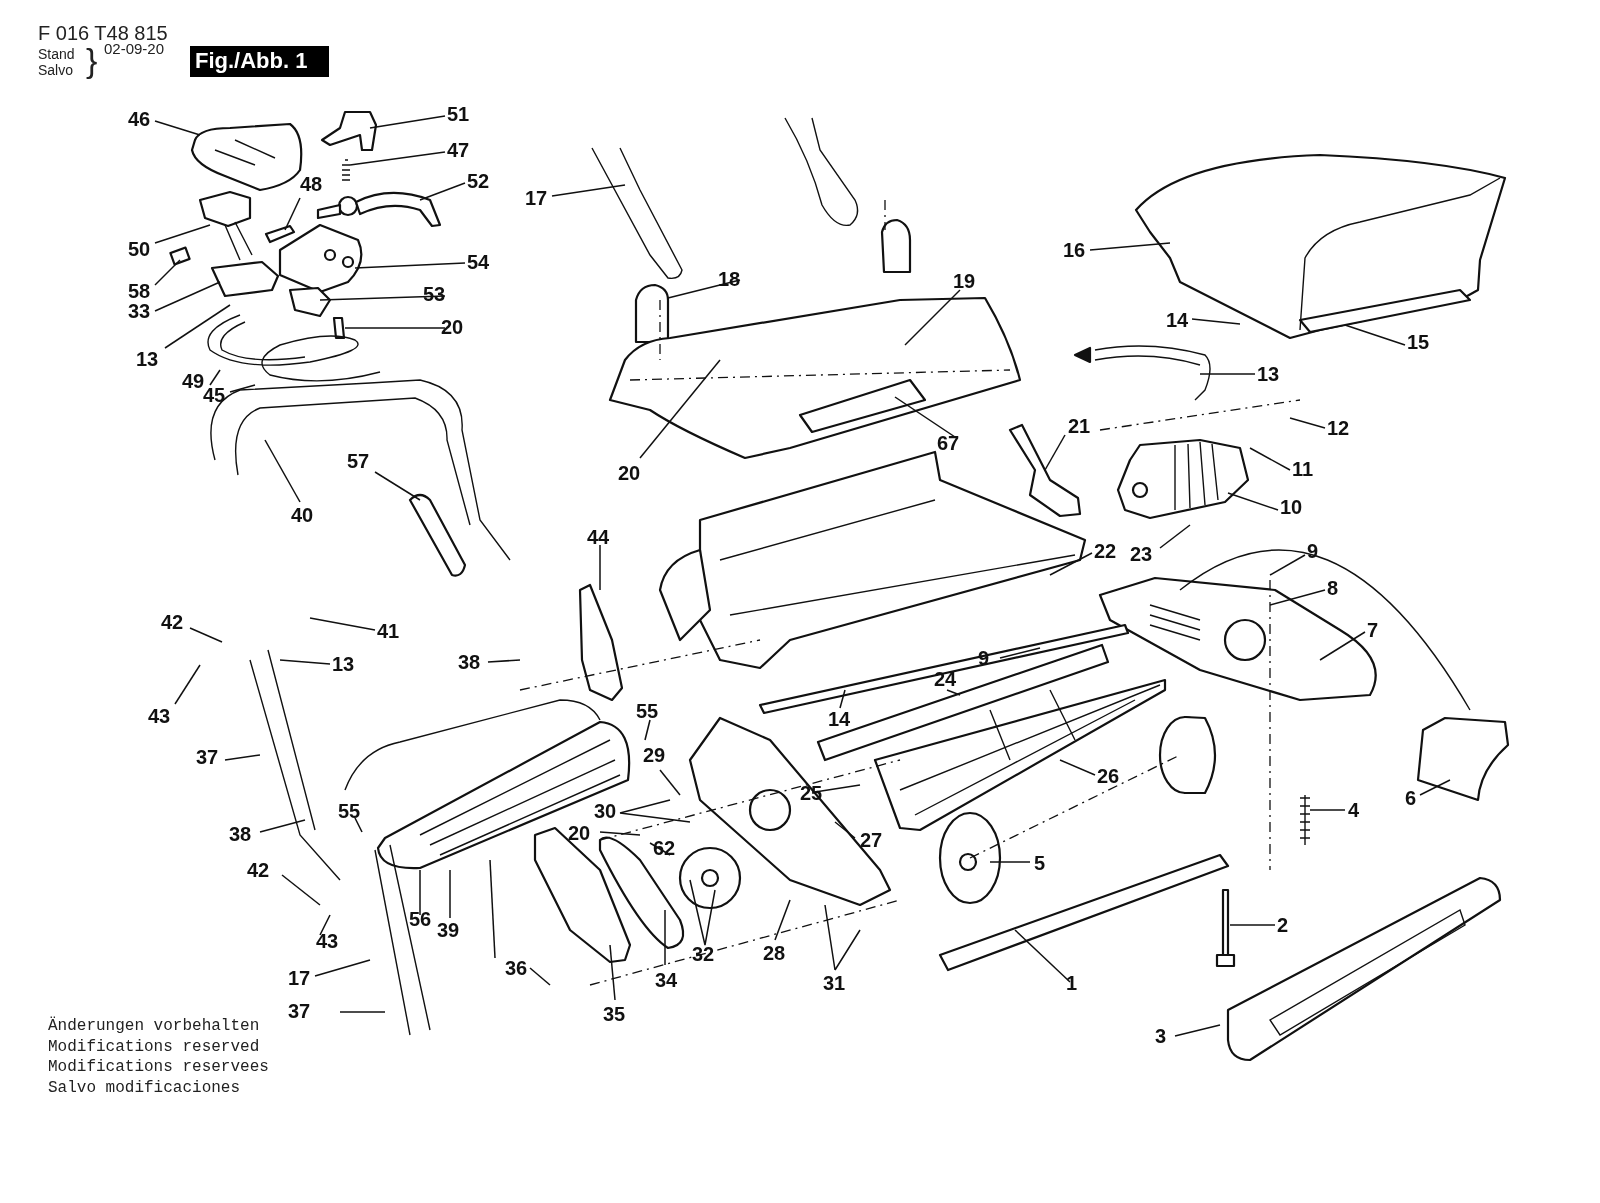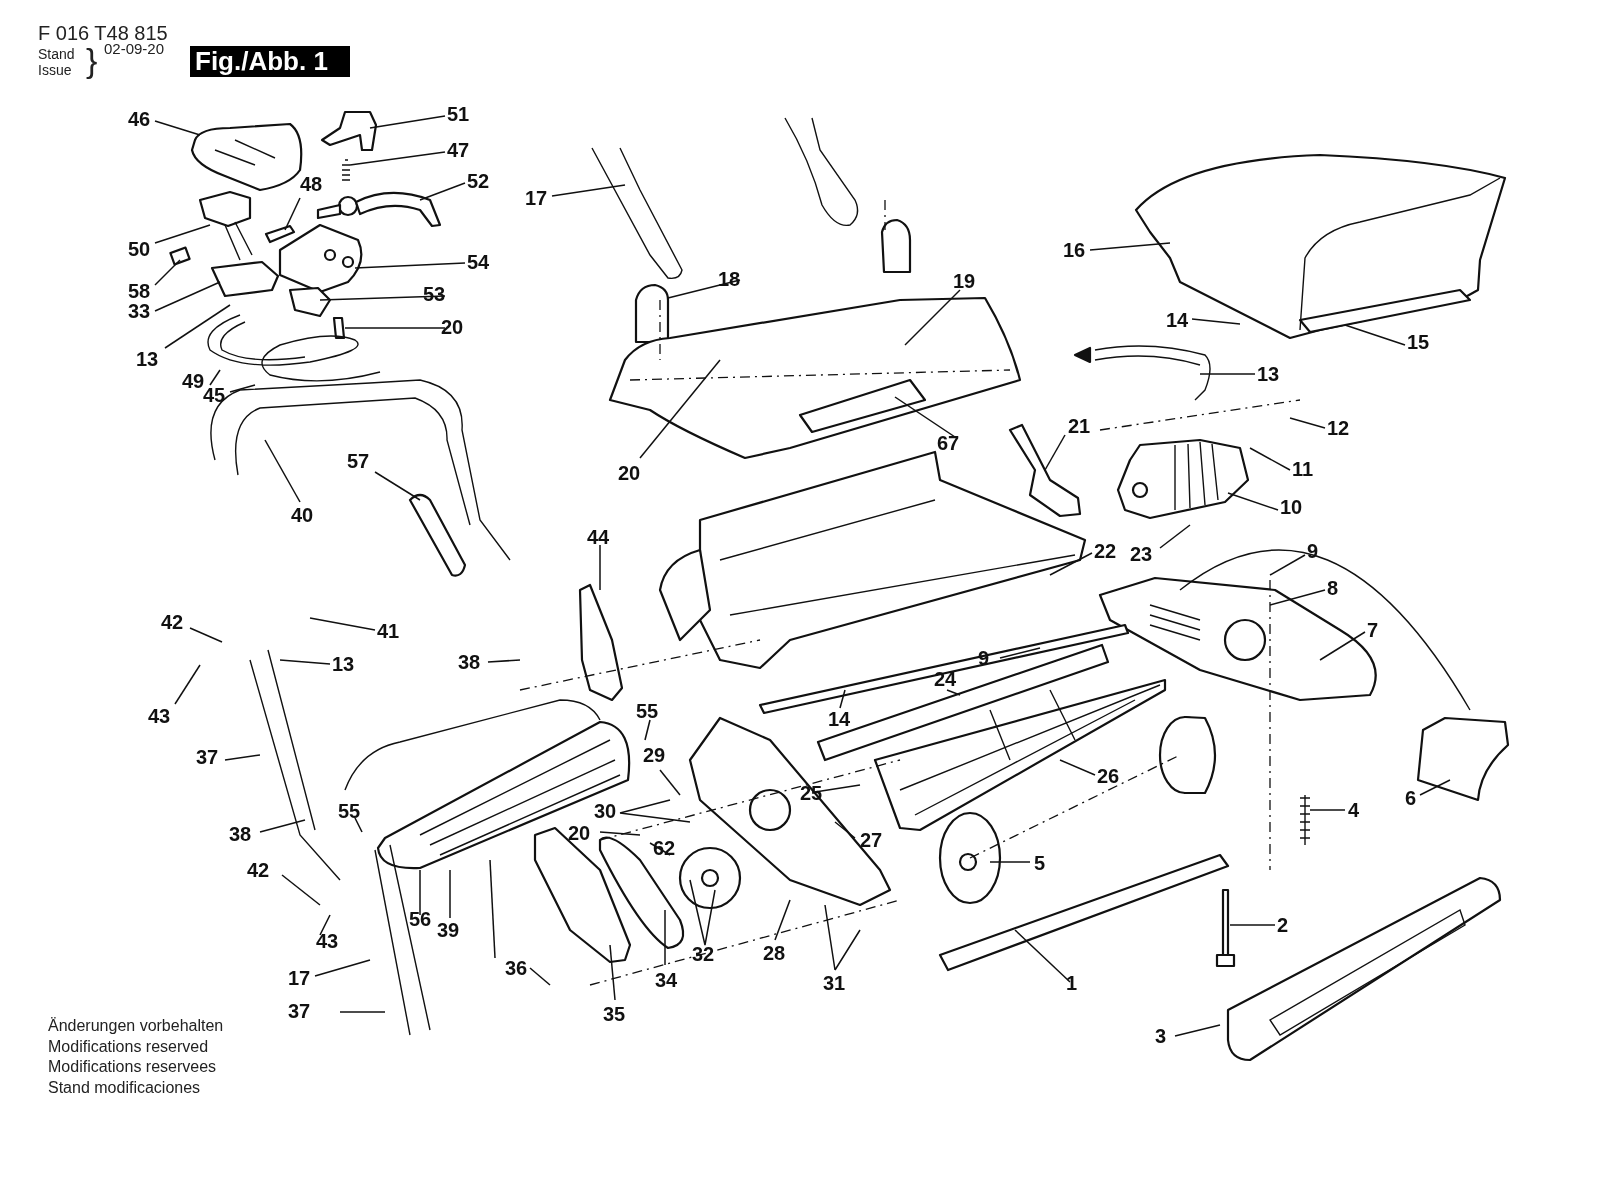--- a/index.html
+++ b/index.html
@@ -3,37 +3,37 @@
 <meta charset="utf-8">
 <style>
   html, body { margin:0; padding:0; background:#ffffff; }
   body { width:1600px; height:1203px; position:relative; overflow:hidden;
          font-family:"Liberation Sans", sans-serif; color:#111; }
   .hdr-code { position:absolute; left:38px; top:22px; font-size:20px; color:#222; }
   .hdr-stand { position:absolute; left:38px; top:46px; font-size:14px; line-height:16px; color:#222; }
   .hdr-brace { position:absolute; left:86px; top:42px; font-size:34px; line-height:36px; color:#222; font-weight:300; }
   .hdr-date { position:absolute; left:104px; top:40px; font-size:15px; color:#222; }
   .hdr-fig { position:absolute; left:190px; top:46px; background:#000; color:#fff; font-weight:bold;
-             font-size:26px; padding:1px 22px 2px 5px; line-height:28px; }
-  .footer { position:absolute; left:48px; top:1016px; font-size:16px; line-height:20.5px; color:#222; }
+             font-size:22px; padding:1px 22px 2px 5px; line-height:28px; }
+  .footer { position:absolute; left:48px; top:1016px; font-size:16px; line-height:20.5px; color:#222;font-family:Liberation Mono, monospace; }
   .footer div { white-space:nowrap; }
   svg#diagram { position:absolute; left:0; top:0; }
   .part { fill:#fff; stroke:#111; stroke-width:2.2; stroke-linejoin:round; stroke-linecap:round; }
   .part-thin { fill:none; stroke:#111; stroke-width:1.4; }
   .dash { fill:none; stroke:#111; stroke-width:1.3; stroke-dasharray:10 5 2 5; }
   .leader { stroke:#111; stroke-width:1.5; fill:none; }
   .callout { font-family:"Liberation Sans", sans-serif; font-weight:bold; font-size:20px; fill:#111; }
 </style>
 </head>
 <body>
 
 <div class="hdr-code">F 016 T48 815</div>
 <div class="hdr-stand">
   <div>Stand</div>
-  <div>Issue</div>
+  <div>Salvo</div>
 </div>
 <div class="hdr-brace">}</div>
 <div class="hdr-date">02-09-20</div>
 <div class="hdr-fig">Fig./Abb. 1</div>
 
 <svg id="diagram" width="1600" height="1203" viewBox="0 0 1600 1203">
 
   <g>
     <path class="part" d="M195,140 Q200,128 230,128 L290,124 Q305,135 300,170 Q290,185 260,190 L225,176 Q195,165 192,150 Z"></path>
     <path class="part-thin" d="M215,150 L255,165 M235,140 L275,158"></path>
@@ -351,14 +351,14 @@
     <text class="callout" x="1405" y="805">6</text>
     <text class="callout" x="1277" y="932">2</text>
     <text class="callout" x="1155" y="1043">3</text>
   </g>
 </svg>
 
 <div class="footer">
   <div>Änderungen vorbehalten</div>
   <div>Modifications reserved</div>
   <div>Modifications reservees</div>
-  <div>Stand modificaciones</div>
+  <div>Salvo modificaciones</div>
 </div>
 
 </body></html>

